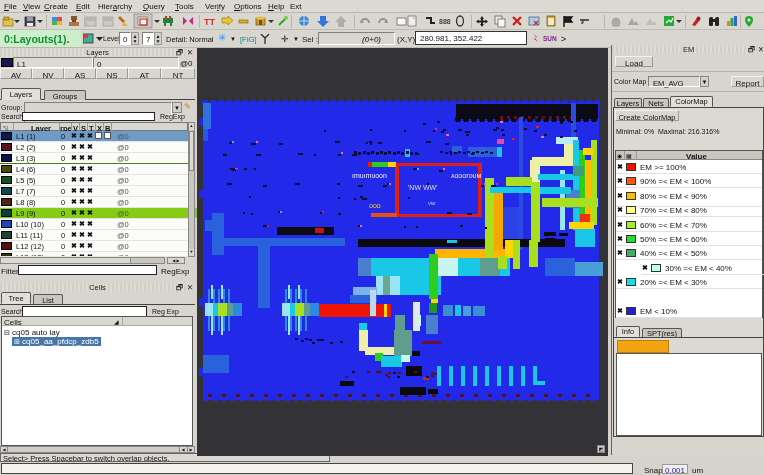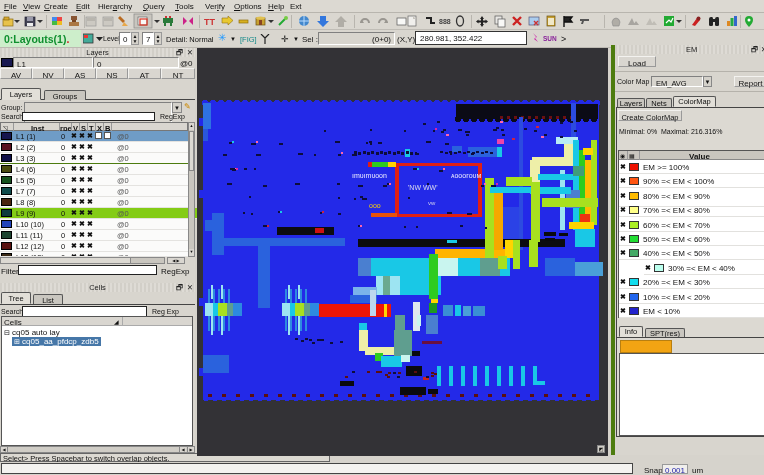--- a/index.html
+++ b/index.html
@@ -224,21 +224,21 @@
 <span class="abs" style="left:166px;top:5px;font-size:7.5px;">Detail: Normal</span>
 <span class="abs" style="left:218px;top:2px;color:#2299ff;font-size:10px;">✳</span>
 <span class="abs" style="left:230px;top:6px;font-size:6px;">▼</span>
 <span class="abs" style="left:240px;top:5px;color:#118888;font-size:7.5px;">[FIG]</span>
 <svg class="abs" style="left:260px;top:4px;" width="10" height="11">
       <path d="M5 4 V10 M5 4 L1 0 M5 4 L9 0" stroke="#222" stroke-width="1.2" fill="none"></path>
     </svg>
 <span class="abs" style="left:281px;top:4px;font-size:9px;">✛</span>
 <span class="abs" style="left:293px;top:6px;font-size:6px;">▼</span>
 <span class="abs" style="left:302px;top:5px;">Sel :</span>
-<div class="abs inset" style="left:318px;top:2px;width:77px;height:13px;background:#d8d5ce;text-align:right;padding:2px 3px 0 0;">(0+0)</div>
+<div class="abs inset" style="left:318px;top:2px;width:77px;height:13px;background:#d8d5ce;text-align:right;padding:2px 13px 0 0;font-style:italic;">(0+0)</div>
 <span class="abs" style="left:397px;top:5px;">(X,Y)</span>
 <div class="abs" style="left:415px;top:1px;width:112px;height:14px;background:#fff;border:1px solid #333;padding:2px 0 0 4px;">280.981, 352.422</div>
 <svg class="abs" style="left:531px;top:3px;" width="8" height="11">
       <path d="M2 0 L6 4 L4 5 L7 9 L3 6 L5 4 Z" fill="#cc22aa"></path>
     </svg>
 <span class="abs" style="left:543px;top:5px;color:#882299;font-weight:bold;font-size:6.5px;">SUN</span>
 <span class="abs" style="left:561px;top:4px;font-size:9px;">&gt;</span>
 </div>
 
 <div class="abs" id="layerspanel" style="left:0;top:48px;width:195px;height:235px;background:#d8d5ce;">
@@ -275,21 +275,21 @@
 
 <div class="abs" style="left:0;top:64px;width:195px;height:10px;">
  <span class="abs" style="left:1px;top:1px;font-size:7px;">Search</span>
  <div class="abs" style="left:22px;top:0;width:133px;height:9px;background:#fff;border:1px solid #222;"></div>
  <span class="abs" style="left:160px;top:1px;font-size:7px;">RegExp</span>
 </div>
 
 <div class="abs" id="ltable" style="left:0;top:74px;width:195px;height:161px;font-size:7.5px;">
       <div class="abs" style="left:0;top:0;width:188px;height:9px;background:#d9d6d0;border:1px solid #777;">
         <span style="position:absolute;left:2px;top:1px;font-size:6px;">◹</span>
-        <span style="position:absolute;left:30px;top:1px;font-weight:bold;">Inst</span>
+        <span style="position:absolute;left:30px;top:1px;font-weight:bold;">Layer</span>
         <span style="position:absolute;left:59px;top:1px;font-weight:bold;">rpe</span>
         <span style="position:absolute;left:72px;top:1px;font-weight:bold;">V</span>
         <span style="position:absolute;left:80px;top:1px;font-weight:bold;">S</span>
         <span style="position:absolute;left:88px;top:1px;font-weight:bold;">T</span>
         <span style="position:absolute;left:96px;top:1px;font-weight:bold;">X</span>
         <span style="position:absolute;left:104px;top:1px;font-weight:bold;">B</span>
         <span style="position:absolute;left:12px;top:0;width:1px;height:9px;background:#999;"></span>
         <span style="position:absolute;left:58px;top:0;width:1px;height:9px;background:#999;"></span>
         <span style="position:absolute;left:70px;top:0;width:1px;height:9px;background:#999;"></span>
         <span style="position:absolute;left:78px;top:0;width:1px;height:9px;background:#999;"></span>
@@ -917,21 +917,21 @@
       <rect x="295" y="338" width="3" height="2" fill="#0d0d3c"></rect>
       <rect x="330" y="342" width="3" height="2" fill="#0d0d3c"></rect>
       <rect x="312" y="342" width="3" height="2" fill="#0d0d3c"></rect>
       <rect x="309" y="339" width="3" height="2" fill="#0d0d3c"></rect>
       <rect x="301" y="340" width="3" height="2" fill="#0d0d3c"></rect>
       <rect x="315" y="228" width="9" height="5" fill="#cc1111"></rect>
     </svg>
 <div class="abs" style="right:3px;bottom:3px;width:8px;height:8px;background:#d0cdc6;border:1px solid #888;font-size:5px;text-align:center;">◩</div>
 </div>
 
-<div class="abs" id="empanel" style="left:611px;top:45px;width:153px;height:410px;background:#d8d5ce;border-left:4px solid #4d7c0f;">
+<div class="abs" id="empanel" style="left:611px;top:45px;width:153px;height:410px;background:#d8d5ce;border-left:1px solid #4d7c0f;">
 <div class="ttl abs" style="left:0;top:0;width:153px;height:9px;line-height:9px;">EM<span style="position:absolute;right:10px;top:0;">🗗</span><span style="position:absolute;right:1px;top:0;">✕</span></div>
 <div class="btn abs" style="left:3px;top:11px;width:38px;height:11px;padding-top:2px;">Load</div>
 <div class="abs" style="left:0;top:26px;width:153px;height:1px;background:#b5b2ab;"></div>
 <span class="abs" style="left:2px;top:33px;font-size:7px;">Color Map</span>
 <div class="abs inset" style="left:36px;top:31px;width:52px;height:11px;background:#d8d5ce;padding:2px 0 0 4px;font-size:7.5px;">EM_AVG</div>
 <div class="abs" style="left:88px;top:31px;width:9px;height:11px;background:#d4d1ca;border:1px solid #888;font-size:6px;text-align:center;padding-top:2px;">▼</div>
 <div class="btn abs" style="left:119px;top:31px;width:33px;height:11px;padding-top:2px;">Report</div>
 <div class="abs" style="left:0;top:46px;width:153px;height:1px;background:#b5b2ab;"></div>
 
 <div class="abs" style="left:0;top:51px;width:153px;height:11px;">
@@ -988,25 +988,20 @@
         <div style="position:absolute;left:0;top:109.80000000000001px;width:163px;height:14px;border-bottom:1px solid #e2e1de;margin-left:25px;">
           <span class="xmk" style="position:absolute;left:1px;top:3px;">✖</span>
           <span style="position:absolute;left:10px;top:3px;width:10px;height:8px;background:#bbffee;border:1px solid #333;"></span>
           <span style="position:absolute;left:24px;top:3px;">30% =&lt; EM &lt; 40%</span>
         </div>
         <div style="position:absolute;left:0;top:124.20000000000002px;width:146px;height:14px;border-bottom:1px solid #e2e1de;">
           <span class="xmk" style="position:absolute;left:1px;top:3px;">✖</span>
           <span style="position:absolute;left:10px;top:3px;width:10px;height:8px;background:#11ddee;border:1px solid #333;"></span>
           <span style="position:absolute;left:24px;top:3px;">20% =&lt; EM &lt; 30%</span>
         </div>
-        <div style="position:absolute;left:0;top:138.60000000000002px;width:146px;height:14px;border-bottom:1px solid #e2e1de;">
-          <span class="xmk" style="position:absolute;left:1px;top:3px;">✖</span>
-          <span style="position:absolute;left:10px;top:3px;width:10px;height:8px;background:#2266ee;border:1px solid #333;"></span>
-          <span style="position:absolute;left:24px;top:3px;">10% =&lt; EM &lt; 20%</span>
-        </div>
         <div style="position:absolute;left:0;top:153.00000000000003px;width:146px;height:14px;border-bottom:1px solid #e2e1de;">
           <span class="xmk" style="position:absolute;left:1px;top:3px;">✖</span>
           <span style="position:absolute;left:10px;top:3px;width:10px;height:8px;background:#2222cc;border:1px solid #333;"></span>
           <span style="position:absolute;left:24px;top:3px;">EM &lt; 10%</span>
         </div>
       </div>
 
  <div class="abs" style="left:0;top:218px;width:151px;height:11px;">
   <div class="tab abs" style="left:2px;top:0;width:24px;height:11px;background:#e2dfd8;border-bottom:1px solid #e2dfd8;">Info</div>
   <div class="tab abs" style="left:28px;top:2px;width:40px;height:9px;background:#c9c6bf;">SPT(res)</div>

